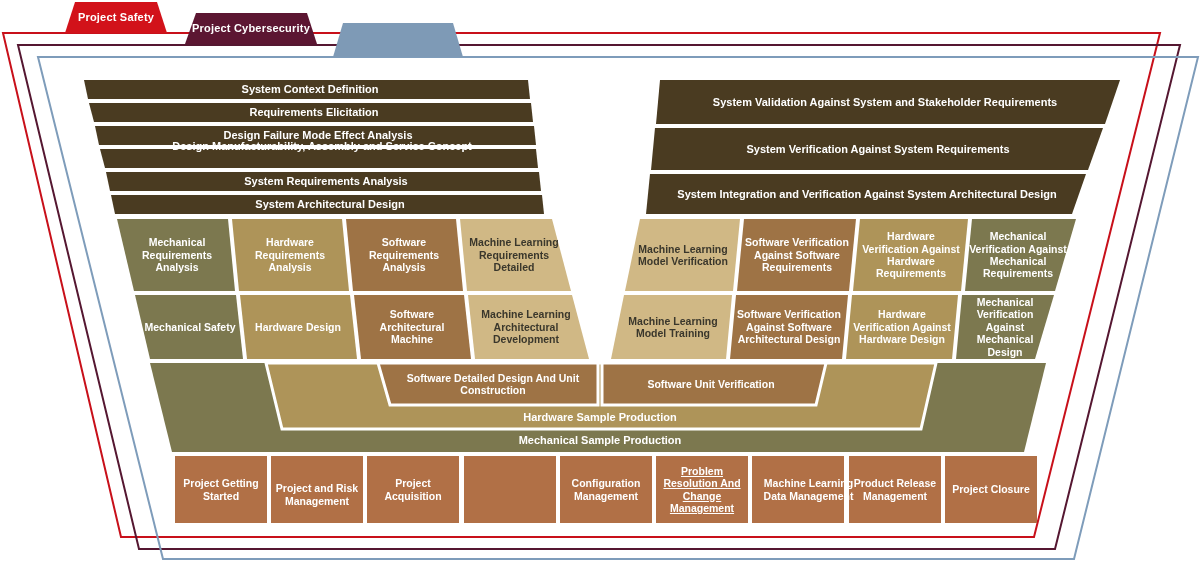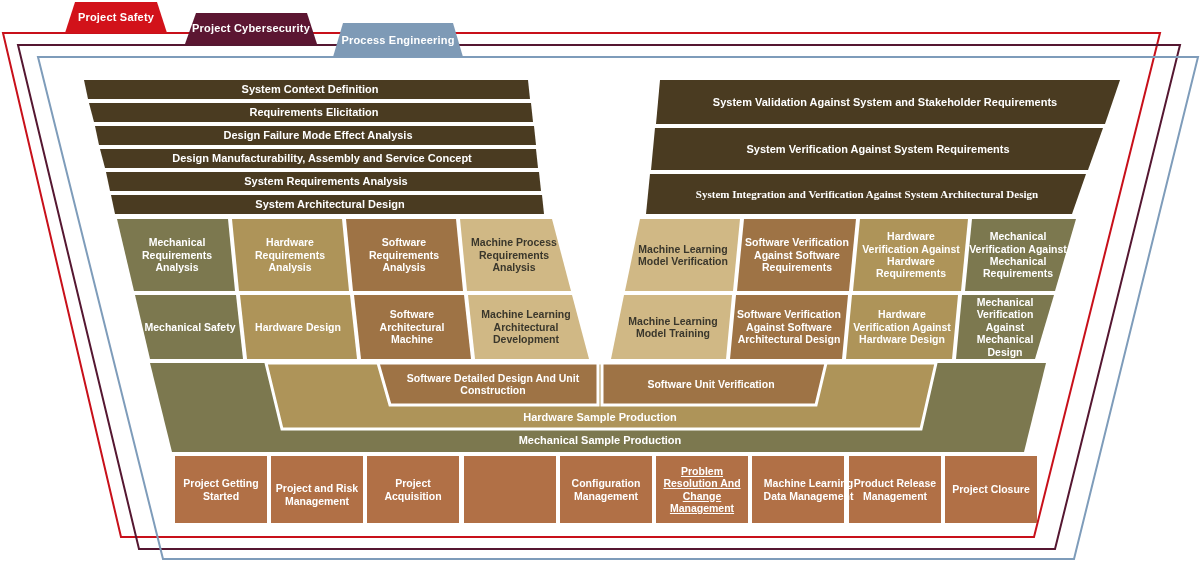--- a/index.html
+++ b/index.html
@@ -84,37 +84,36 @@
     <rect x="464" y="456" width="92" height="67" fill="#b17046"></rect>
     <rect x="560" y="456" width="92" height="67" fill="#b17046"></rect>
     <rect x="656" y="456" width="92" height="67" fill="#b17046"></rect>
     <rect x="752" y="456" width="92" height="67" fill="#b17046"></rect>
     <rect x="849" y="456" width="92" height="67" fill="#b17046"></rect>
     <rect x="945" y="456" width="92" height="67" fill="#b17046"></rect>
   </svg>
 
   <div class="lbl tab" style="left:65px;top:2px;width:102px;height:31px;">Project Safety</div>
   <div class="lbl tab" style="left:185px;top:13px;width:132px;height:31px;">Project Cybersecurity</div>
-  <div class="lbl tab" style="left:333px;top:23px;width:130px;height:34px;">Process Engineering</div>
 
   <div class="lbl bar" style="left:90px;top:80px;width:440px;height:19px;">System Context Definition</div>
   <div class="lbl bar" style="left:95px;top:103px;width:438px;height:19px;">Requirements Elicitation</div>
   <div class="lbl bar" style="left:100px;top:126px;width:436px;height:19px;">Design Failure Mode Effect Analysis</div>
-  <div class="lbl bar" style="left:106px;top:149px;width:432px;height:19px;">Design Manufacturability, Assembly and Service Concept</div>
+  <div class="lbl bar" style="left:106px;top:137px;width:432px;height:19px;">Design Manufacturability, Assembly and Service Concept</div>
   <div class="lbl bar" style="left:111px;top:172px;width:430px;height:19px;">System Requirements Analysis</div>
   <div class="lbl bar" style="left:116px;top:195px;width:428px;height:19px;">System Architectural Design</div>
 
   <div class="lbl bar" style="left:660px;top:80px;width:450px;height:44px;">System Validation Against System and Stakeholder Requirements</div>
   <div class="lbl bar" style="left:656px;top:128px;width:444px;height:42px;">System Verification Against System Requirements</div>
-  <div class="lbl bar" style="left:651px;top:174px;width:432px;height:40px;font-family:Liberation Serif, serif;">System Integration and Verification Against System Architectural Design</div>
+  <div class="lbl bar" style="left:651px;top:174px;width:432px;height:40px;">System Integration and Verification Against System Architectural Design</div>
 
   <div class="lbl box" style="left:122px;top:219px;width:110px;height:72px;">Mechanical Requirements Analysis</div>
   <div class="lbl box" style="left:236px;top:219px;width:108px;height:72px;">Hardware Requirements Analysis</div>
   <div class="lbl box" style="left:350px;top:219px;width:108px;height:72px;">Software Requirements Analysis</div>
-  <div class="lbl box dark" style="left:464px;top:219px;width:100px;height:72px;">Machine Process Requirements Analysis</div>
+  <div class="lbl box dark" style="left:464px;top:219px;width:100px;height:72px;">Machine Learning Requirements Detailed</div>
 
   <div class="lbl box" style="left:140px;top:295px;width:100px;height:64px;">Mechanical Safety</div>
   <div class="lbl box" style="left:244px;top:295px;width:108px;height:64px;">Hardware Design</div>
   <div class="lbl box" style="left:358px;top:295px;width:108px;height:64px;">Software Architectural Machine</div>
   <div class="lbl box dark" style="left:472px;top:295px;width:108px;height:64px;">Machine Learning Architectural Development</div>
 
   <div class="lbl box dark" style="left:630px;top:219px;width:106px;height:72px;">Machine Learning Model Verification</div>
   <div class="lbl box" style="left:741px;top:219px;width:112px;height:72px;">Software Verification Against Software Requirements</div>
   <div class="lbl box" style="left:857px;top:219px;width:108px;height:72px;">Hardware Verification Against Hardware Requirements</div>
   <div class="lbl box" style="left:966px;top:219px;width:104px;height:72px;">Mechanical Verification Against Mechanical Requirements</div>

